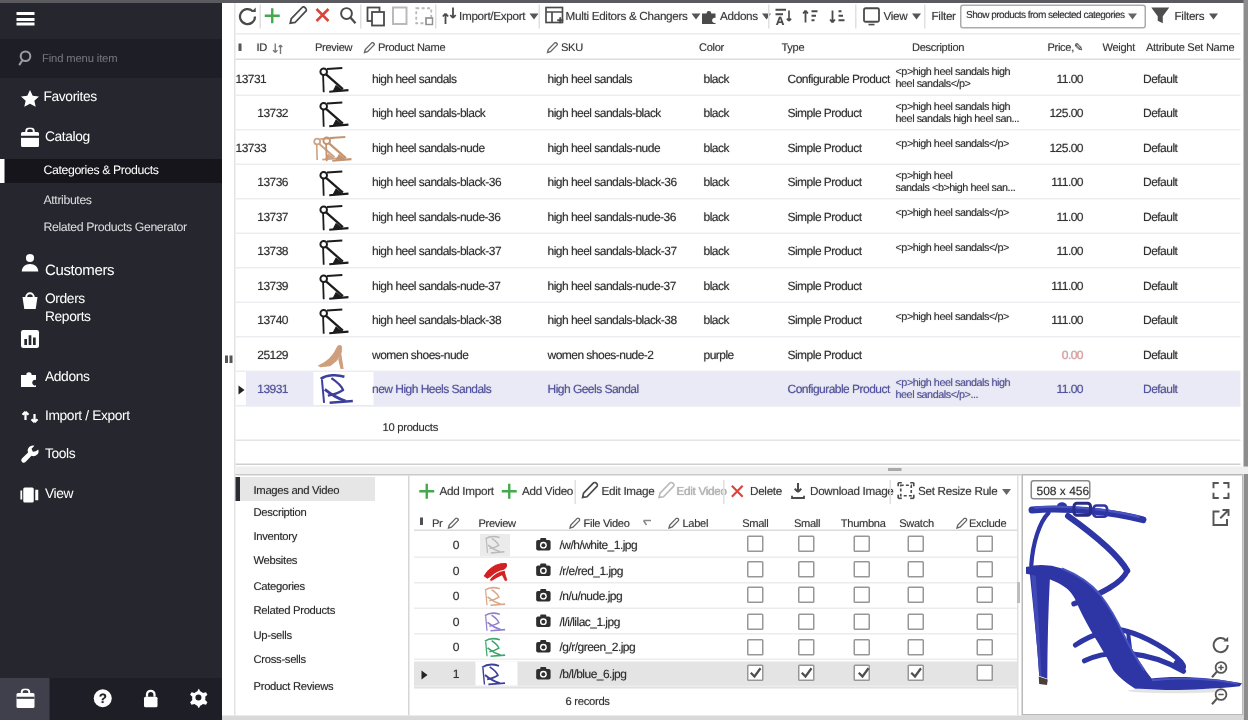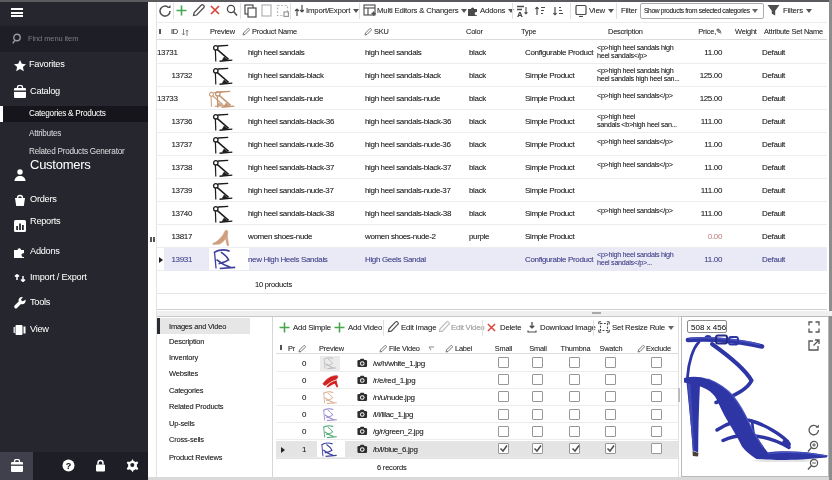--- a/index.html
+++ b/index.html
@@ -44,33 +44,33 @@
 
 <div class="a" style="left:0;top:106px;width:148px;height:16px;background:#15151b"></div>
 <div class="a" style="left:0;top:106px;width:3px;height:16px;background:#fff"></div>
 <div class="a" style="left:29px;top:109px;font-size:8.2px;letter-spacing:-0.25px;color:#fff">Categories &amp; Products</div>
 <div class="a" style="left:29px;top:129px;font-size:8.2px;letter-spacing:-0.25px;color:#dcdce0">Attributes</div>
 <div class="a" style="left:29px;top:147px;font-size:8.2px;letter-spacing:-0.25px;color:#dcdce0">Related Products Generator</div>
 <svg class="sv" style="left:13px;top:168px" width="14" height="14" viewBox="0 0 14 14">
     <circle cx="7" cy="4" r="2.7" fill="#fff"></circle>
     <path d="M1.5 13c0-3 2.4-5 5.5-5s5.5 2 5.5 5z" fill="#fff"></path>
   </svg>
-<div class="a" style="left:30px;top:157px;font-size:13px;letter-spacing:-0.25px;color:#fff">Customers</div>
+<div class="a" style="left:30px;top:175px;font-size:10px;letter-spacing:-0.25px;color:#fff">Customers</div>
 <svg class="sv" style="left:13px;top:193px" width="14" height="14" viewBox="0 0 14 14">
     <path d="M2 5h10l-1.2 8H3.2z" fill="#fff"></path>
     <path d="M4.5 5a2.5 2.5 0 0 1 5 0" fill="none" stroke="#fff" stroke-width="1.3"></path>
   </svg>
 <div class="a" style="left:30px;top:194px;font-size:9.2px;letter-spacing:-0.25px;color:#fff">Orders</div>
 <svg class="sv" style="left:13px;top:219px" width="14" height="14" viewBox="0 0 14 14">
     <rect x="1" y="1" width="12" height="12" rx="1.5" fill="#fff"></rect>
     <rect x="3.2" y="7" width="1.8" height="4" fill="#26262f"></rect>
     <rect x="6.1" y="4.5" width="1.8" height="6.5" fill="#26262f"></rect>
     <rect x="9" y="6" width="1.8" height="5" fill="#26262f"></rect>
   </svg>
-<div class="a" style="left:30px;top:216px;font-size:9.2px;letter-spacing:-0.25px;color:#fff">Reports</div>
+<div class="a" style="left:30px;top:206px;font-size:9.2px;letter-spacing:-0.25px;color:#fff">Reports</div>
 <svg class="sv" style="left:13px;top:245px" width="14" height="14" viewBox="0 0 14 14">
     <path d="M1 5h3.5a1.8 1.8 0 1 1 3.6 0H11v3.3a1.9 1.9 0 1 0 0 3.6V13H1z" fill="#fff"></path>
   </svg>
 <div class="a" style="left:30px;top:246px;font-size:9.2px;letter-spacing:-0.25px;color:#fff">Addons</div>
 <svg class="sv" style="left:13px;top:271px" width="14" height="14" viewBox="0 0 14 14">
     <path d="M4 9V3.5M4 3.5L2 5.5M4 3.5l2 2" stroke="#fff" stroke-width="1.5" fill="none"></path>
     <path d="M10 5v5.5M10 10.5l-2-2M10 10.5l2-2" stroke="#fff" stroke-width="1.5" fill="none"></path>
   </svg>
 <div class="a" style="left:30px;top:272px;font-size:9.2px;letter-spacing:-0.25px;color:#fff">Import / Export</div>
 <svg class="sv" style="left:13px;top:296px" width="14" height="14" viewBox="0 0 14 14">
@@ -349,21 +349,21 @@
     </svg>
 <span class="cell" style="left:91px;top:7px;color:#303030">high heel sandals-black-38</span>
 <span class="cell" style="left:208px;top:7px;color:#303030">high heel sandals-black-38</span>
 <span class="cell" style="left:312px;top:7px;color:#303030">black</span>
 <span class="cell" style="left:368px;top:7px;color:#303030">Simple Product</span>
 <span class="cell" style="left:440px;top:4px;font-size:7.2px;letter-spacing:-0.3px;color:#303030">&lt;p&gt;high heel sandals&lt;/p&gt;</span>
 <span class="cell" style="left:520px;top:7px;width:45px;text-align:right;color:#303030">111.00</span>
 <span class="cell" style="left:605px;top:7px;color:#303030">Default</span>
 </div>
 <div class="row" style="top:224.5px;color:#303030">
-<span class="cell" style="left:0;top:7px;width:35px;text-align:right;color:#303030">13817</span>
+<span class="cell" style="left:0;top:7px;width:35px;text-align:right;color:#303030">25129</span>
 <svg class="sv" style="left:53px;top:2px" width="22" height="20" viewBox="0 0 19 20" stroke="#cf9f7d" fill="#cf9f7d">
       <use href="#pump"></use>
     </svg>
 <span class="cell" style="left:91px;top:7px;color:#303030">women shoes-nude</span>
 <span class="cell" style="left:208px;top:7px;color:#303030">women shoes-nude-2</span>
 <span class="cell" style="left:312px;top:7px;color:#303030">purple</span>
 <span class="cell" style="left:368px;top:7px;color:#303030">Simple Product</span>
 <span class="cell" style="left:520px;top:7px;width:45px;text-align:right;color:#e89f9f">0.00</span>
 <span class="cell" style="left:605px;top:7px;color:#303030">Default</span>
 </div>
@@ -397,21 +397,21 @@
 <div class="tab" style="top:352.5px">Inventory</div>
 <div class="tab" style="top:369px">Websites</div>
 <div class="tab" style="top:385.5px">Categories</div>
 <div class="tab" style="top:401.5px">Related Products</div>
 <div class="tab" style="top:418.5px">Up-sells</div>
 <div class="tab" style="top:434.5px">Cross-sells</div>
 <div class="tab" style="top:452.5px">Product Reviews</div>
 <svg class="sv" style="left:279px;top:322px" width="11" height="11" viewBox="0 0 11 11">
     <path d="M5.5 0.5v10M0.5 5.5h10" stroke="#45a84d" stroke-width="1.6"></path>
   </svg>
-<div class="tb a" style="left:293px;top:323px">Add Simple</div>
+<div class="tb a" style="left:293px;top:323px">Add Import</div>
 <svg class="sv" style="left:334px;top:322px" width="11" height="11" viewBox="0 0 11 11">
     <path d="M5.5 0.5v10M0.5 5.5h10" stroke="#45a84d" stroke-width="1.6"></path>
   </svg>
 <div class="tb a" style="left:348px;top:323px">Add Video</div>
 <div class="a" style="left:383px;top:320px;width:1px;height:16px;background:#e0e0e0"></div>
 <svg class="sv" style="left:387px;top:321px" width="12" height="12" viewBox="0 0 13 13">
     <path d="M1.5 11.5l.7-3L9.4 1a1.2 1.2 0 0 1 1.8 0l.7.7a1.2 1.2 0 0 1 0 1.8l-7.2 7.5z" fill="none" stroke="#4a4a4a" stroke-width="1.2"></path>
   </svg>
 <div class="tb a" style="left:401px;top:323px">Edit Image</div>
 <svg class="sv" style="left:438px;top:321px" width="12" height="12" viewBox="0 0 13 13">

